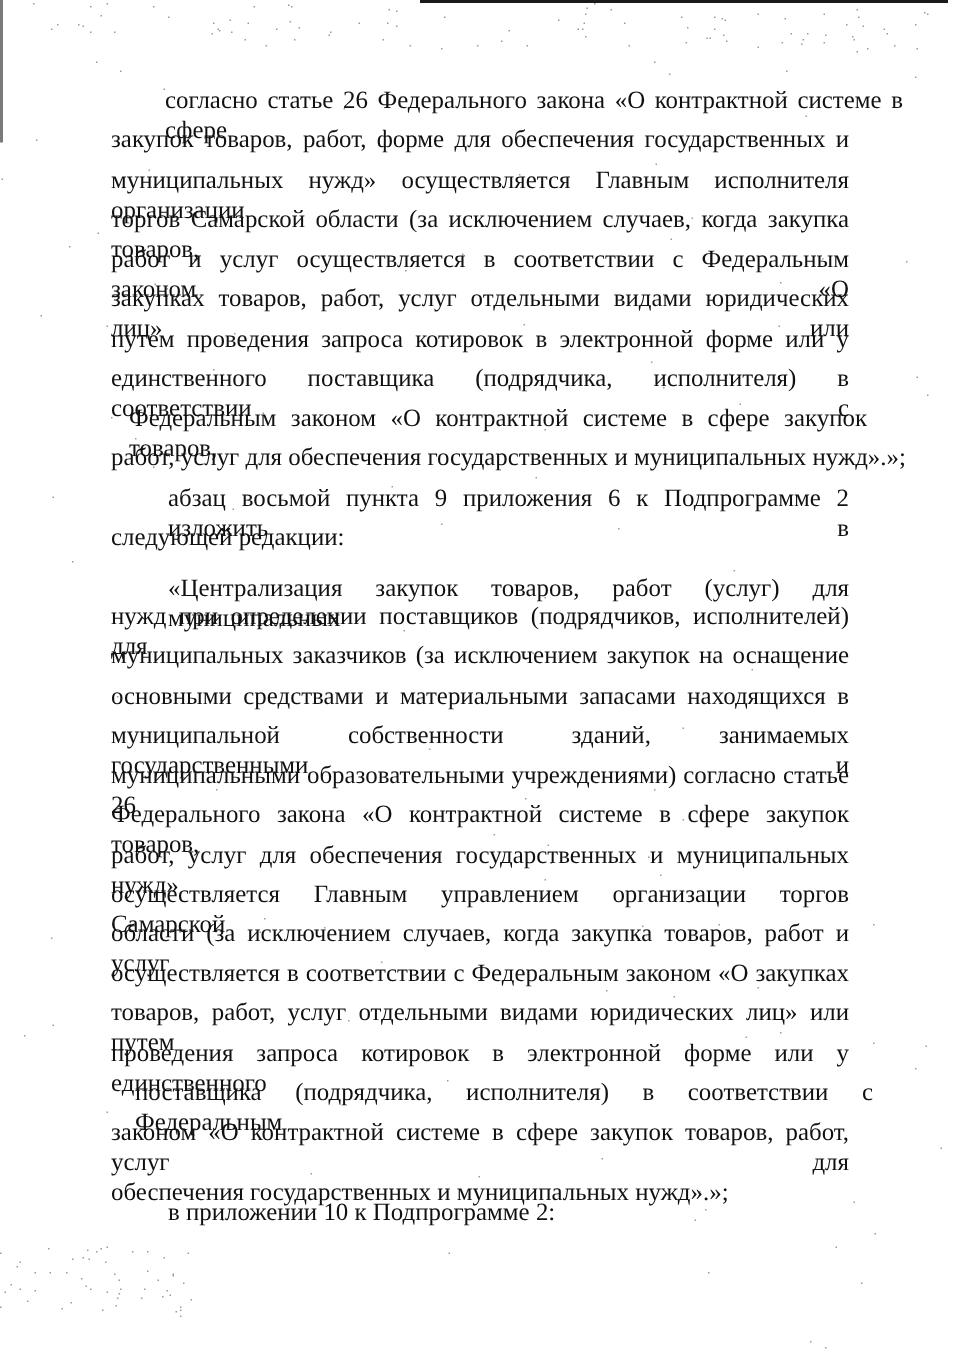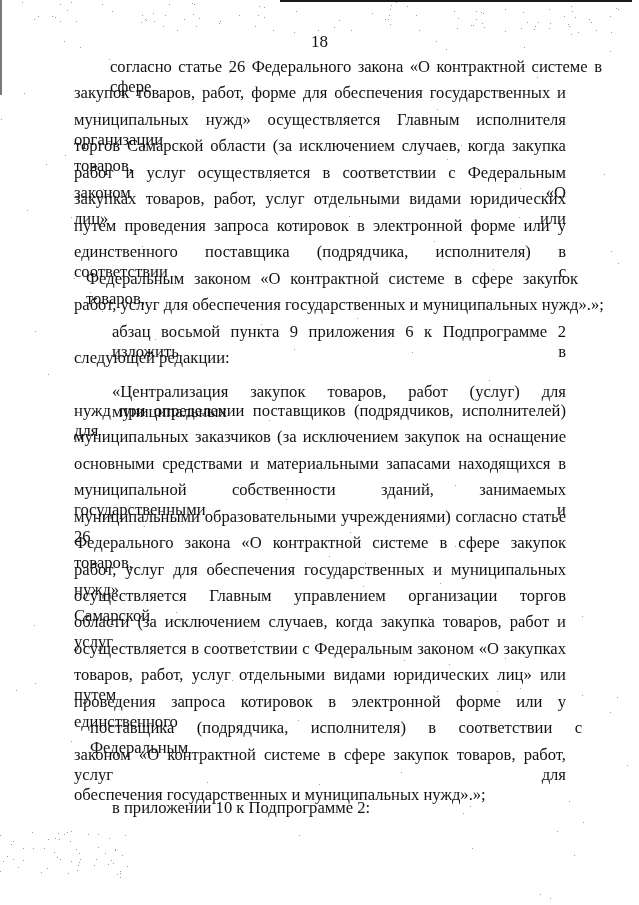--- a/index.html
+++ b/index.html
@@ -331,21 +331,20 @@
       <div class="noise" style="left: 120px; top: 871px;"></div>
       <div class="noise" style="left: 35px; top: 683px;"></div>
       <div class="noise" style="left: 98px; top: 834px;"></div>
       <div class="noise" style="left: 11px; top: 844px;"></div>
       <div class="noise" style="left: 44px; top: 848px;"></div>
       <div class="noise" style="left: 258px; top: 15px;"></div>
       <div class="noise" style="left: 524px; top: 47px;"></div>
       <div class="noise" style="left: 80px; top: 859px;"></div>
     </div>
 
-  <div class="page-number">18</div>
 
   <div id="body-text">
     <div class="line full" style="left: 74px; top: 57px; width: 492px; white-space: normal; margin-left: 36px;">согласно статье 26 Федерального закона «О контрактной системе в сфере</div>
     <div class="line full" style="left: 74px; top: 83.45px; width: 492px; white-space: normal;">закупок товаров, работ, форме для обеспечения государственных и</div>
     <div class="line full" style="left: 74px; top: 109.9px; width: 492px; white-space: normal;">муниципальных нужд» осуществляется Главным исполнителя организации</div>
     <div class="line full" style="left: 74px; top: 136.35px; width: 492px; white-space: normal;">торгов Самарской области (за исключением случаев, когда закупка товаров,</div>
     <div class="line full" style="left: 74px; top: 162.8px; width: 492px; white-space: normal;">работ и услуг осуществляется в соответствии с Федеральным законом «О</div>
     <div class="line full" style="left: 74px; top: 189.25px; width: 492px; white-space: normal;">закупках товаров, работ, услуг отдельными видами юридических лиц» или</div>
     <div class="line full" style="left: 74px; top: 215.7px; width: 492px; white-space: normal;">путем проведения запроса котировок в электронной форме или у</div>
     <div class="line full" style="left: 74px; top: 242.15px; width: 492px; white-space: normal;">единственного поставщика (подрядчика, исполнителя) в соответствии с</div>

